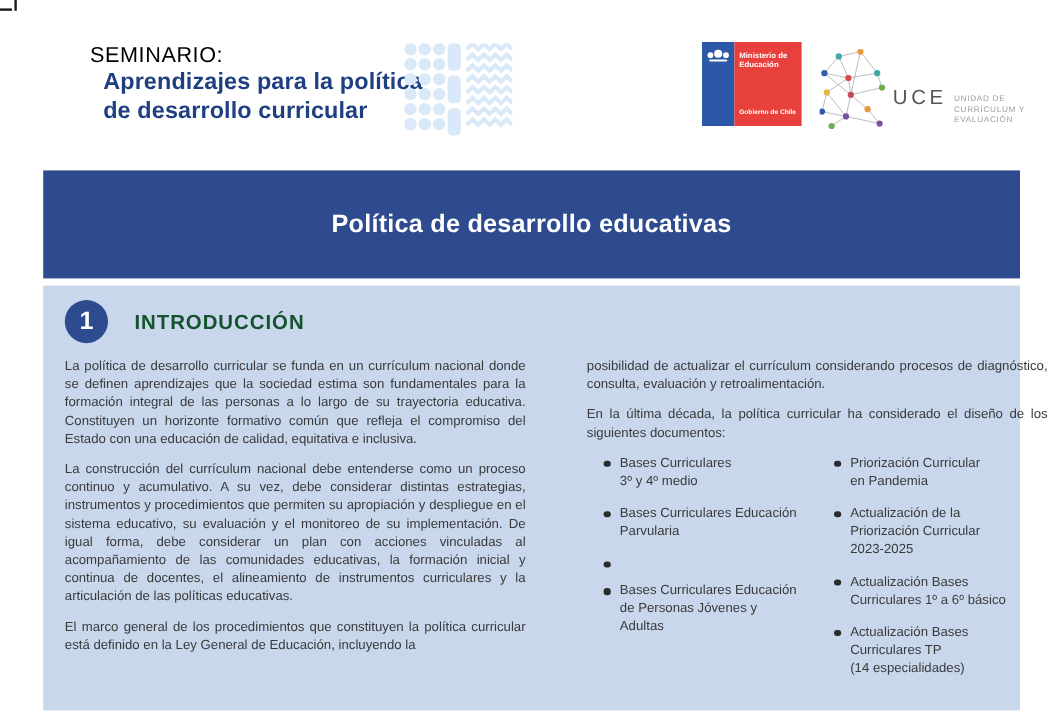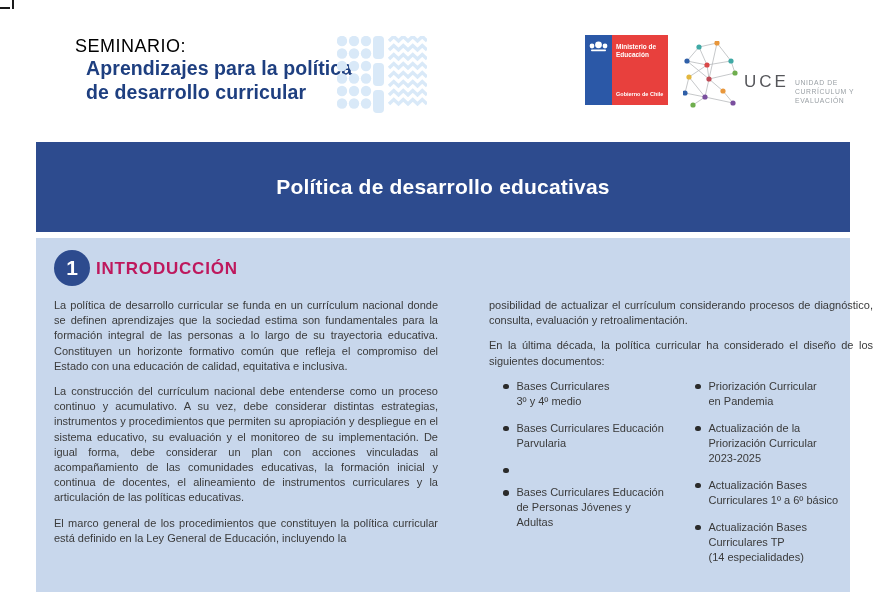--- a/index.html
+++ b/index.html
@@ -38,22 +38,22 @@
   
   .banner{position:absolute;left:36px;top:142px;width:814px;height:90px;background:#2d4b8e;
     display:flex;align-items:center;justify-content:center;}
   .banner-title{color:#ffffff;font-size:21px;font-weight:800;letter-spacing:.2px;}
 
   
   .content{position:absolute;left:36px;top:238px;width:814px;height:354px;background:#c8d7ec;}
   .section-badge{position:absolute;left:18px;top:12px;width:36px;height:36px;border-radius:50%;
     background:#2d4b8e;color:#ffffff;font-size:21px;font-weight:800;
     display:flex;align-items:center;justify-content:center;}
-  .section-heading{position:absolute;left:60px;top:21px;font-size:17px;font-weight:800;
-    color:#be185d;letter-spacing:.8px;}
+  .section-heading{position:absolute;left:76px;top:21px;font-size:17px;font-weight:800;
+    color:#14532d;letter-spacing:.8px;}
 
   .col{position:absolute;top:60px;width:384px;font-size:11px;line-height:15.2px;
     color:#3a3a3a;text-align:justify;}
   .col-left{left:18px;}
   .col-right{left:416px;margin-left:37px;}
   .col p{margin:0 0 10px 0;}
 
   .doc-lists{display:flex;padding-left:14px;margin-top:5px;text-align:left;}
   .doc-col{display:flex;flex-direction:column;}
   .doc-col-left{width:192px;}

